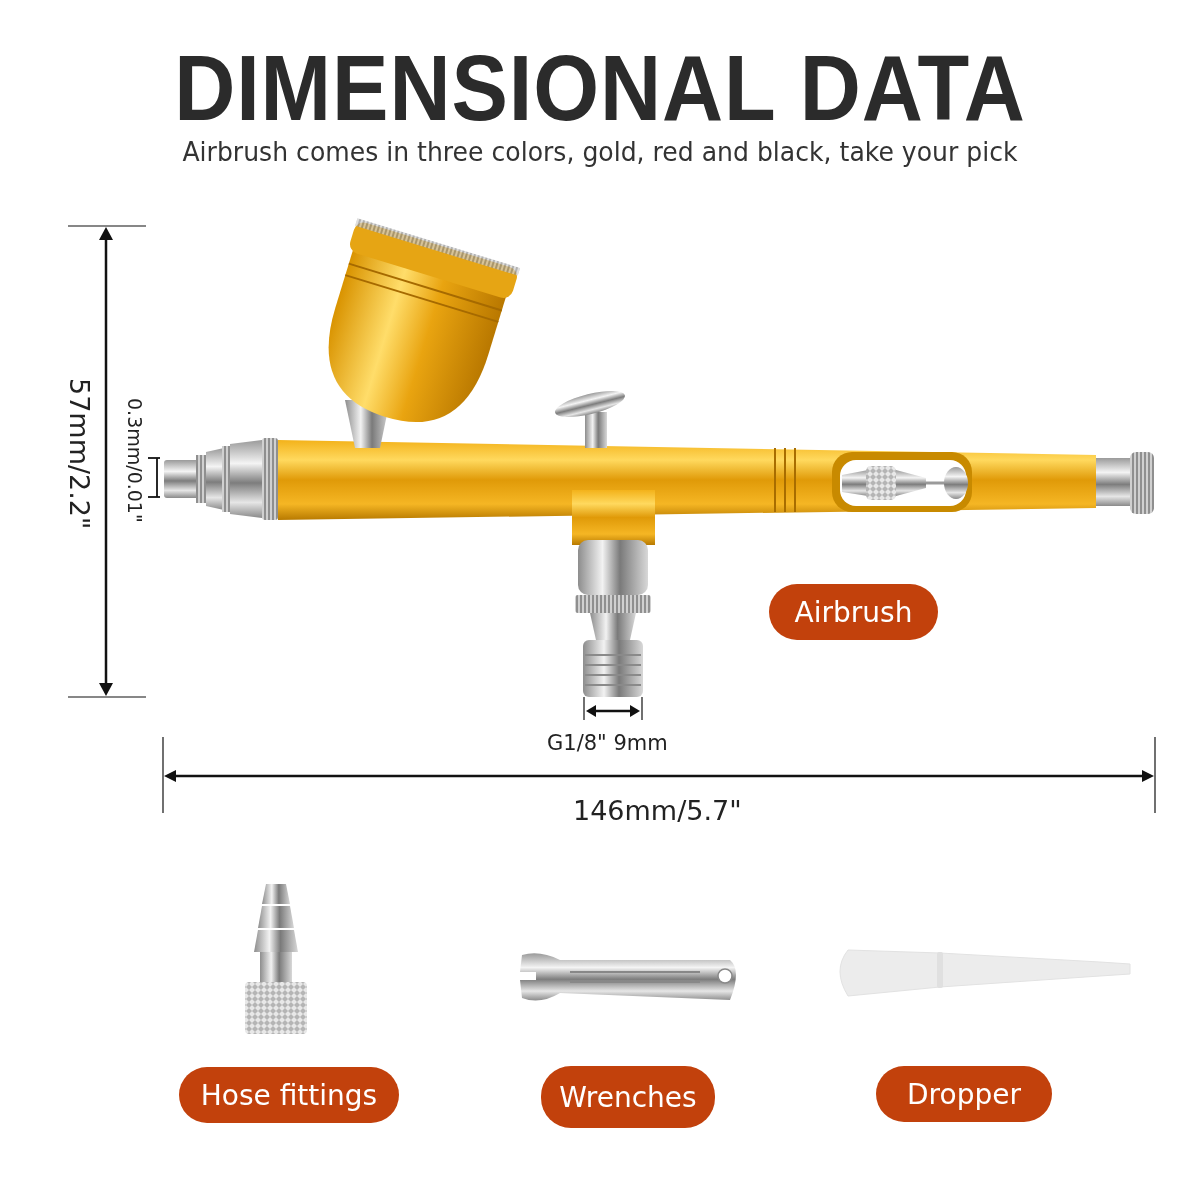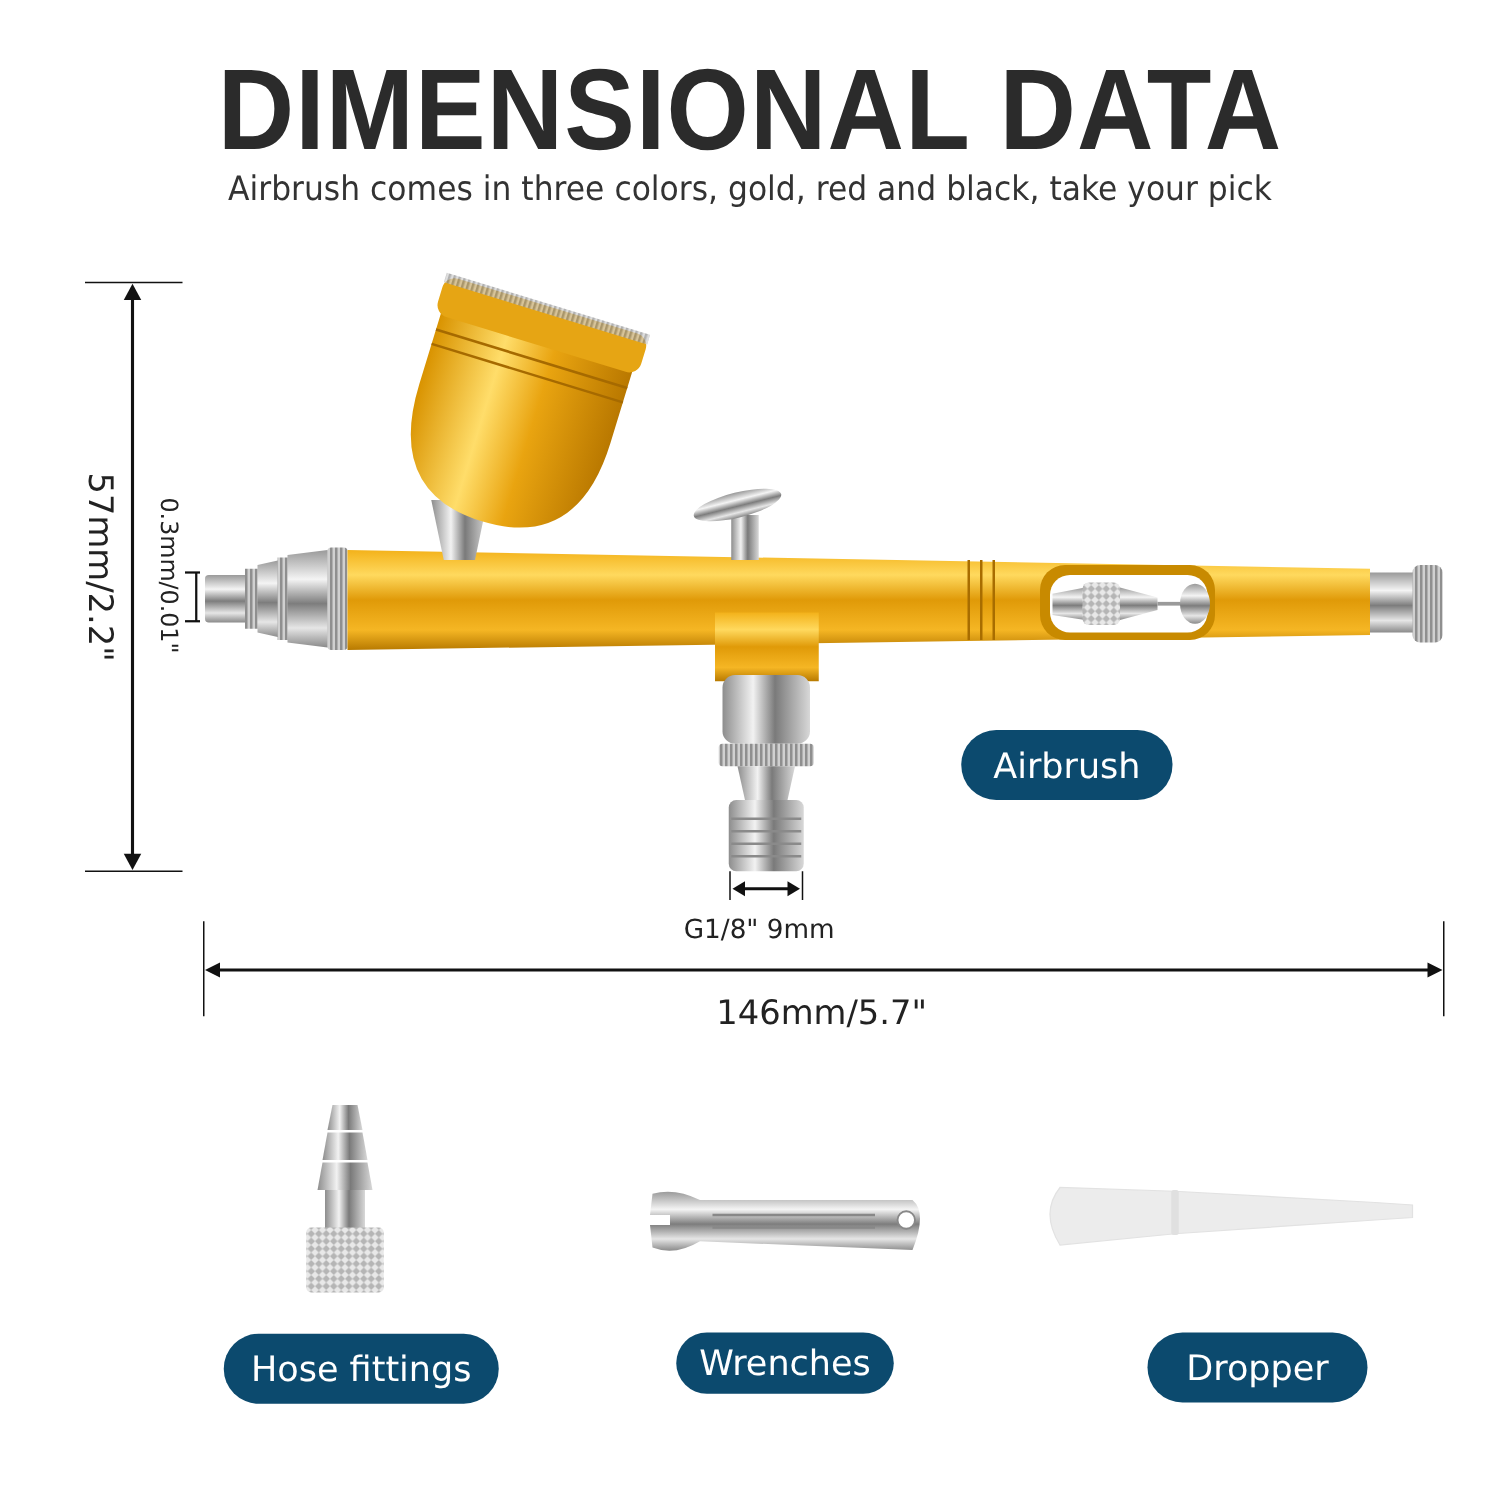--- a/index.html
+++ b/index.html
@@ -28,28 +28,28 @@
   .vlabel.big { left: 95px; top: 378px; font-size: 27px; }
   .vlabel.small { left: 146px; top: 398px; font-size: 19px; }
 
   .dim-label {
     position: absolute; font-family: "DejaVu Sans", sans-serif; color: #222; white-space: nowrap;
   }
   .dim-label.thread { left: 547px; top: 731px; font-size: 21px; }
   .dim-label.length { left: 573px; top: 795px; font-size: 27px; }
 
   .pill {
-    position: absolute; background: #0c4a6e; color: #fff; border-radius: 30px;
+    position: absolute; background: #c2410c; color: #fff; border-radius: 30px;
     font-family: "DejaVu Sans", sans-serif; font-size: 28px;
     display: flex; align-items: center; justify-content: center; white-space: nowrap;
   }
   .pill.airbrush { left: 769px; top: 584px; width: 169px; height: 56px; }
   .pill.hose { left: 179px; top: 1067px; width: 220px; height: 56px; }
-  .pill.wrench { left: 541px; top: 1066px; width: 174px; height: 49px; text-align: right; }
-  .pill.dropper { left: 918px; top: 1066px; width: 176px; height: 56px; }
+  .pill.wrench { left: 541px; top: 1066px; width: 174px; height: 62px; text-align: right; }
+  .pill.dropper { left: 876px; top: 1066px; width: 176px; height: 56px; }
 </style>
 </head>
 <body>
 
 <div class="title">DIMENSIONAL DATA</div>
 <div class="subtitle">Airbrush comes in three colors, gold, red and black, take your pick</div>
 
 <svg class="art" viewBox="0 0 1200 1200">
   <defs>
     <linearGradient id="goldBody" x1="0" y1="0" x2="0" y2="1">

